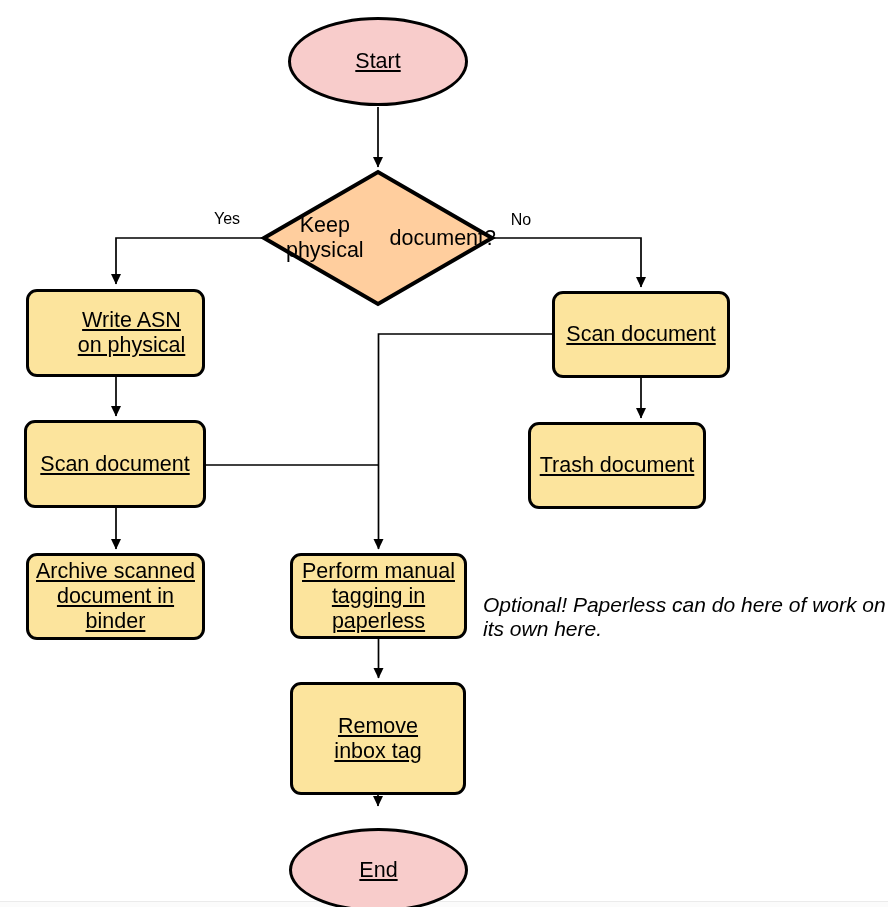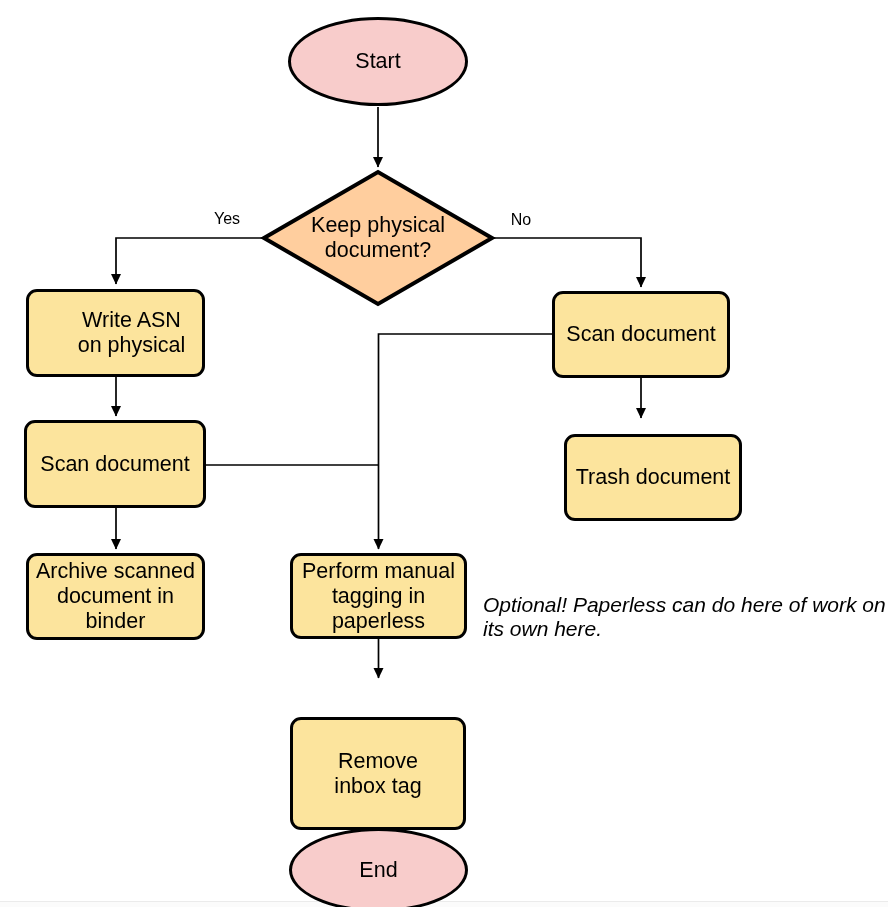--- a/index.html
+++ b/index.html
@@ -11,28 +11,28 @@
   }
   .canvas {
     position:relative; width:888px; height:907px; background:#ffffff;
     font-family:"Liberation Sans", sans-serif; color:#000; overflow:hidden;
   }
   .edges { position:absolute; left:0; top:0; width:888px; height:907px; z-index:1; }
   .edges path { stroke:var(--stroke); stroke-width:1.7px; fill:none; }
   .node {
     position:absolute; z-index:2; display:flex; flex-direction:column;
     align-items:center; justify-content:center; text-align:center;
-    font-size:21.5px; line-height:25px; box-sizing:border-box;
+    font-size:21.5px; line-height:25px; box-sizing:border-box;text-decoration:underline;
   }
   .process { background:var(--process-fill); border:3px solid var(--stroke); border-radius:11px; }
   .terminator { background:var(--terminator-fill); border:3.5px solid var(--stroke); border-radius:50%; }
   .decision-shape { position:absolute; z-index:2; }
   .decision-shape polygon { fill:var(--decision-fill); stroke:var(--stroke); stroke-width:4px; }
   .decision-label {
-    position:absolute; z-index:3; display:flex; flex-direction:column;
+    position:absolute; z-index:3; display:flex; flex-direction:row;
     align-items:center; justify-content:center; text-align:center;
     font-size:21.5px; line-height:25px;
   }
   .edge-label { position:absolute; z-index:3; font-size:16px; text-align:center; }
   .note {
     position:absolute; z-index:3; font-style:italic; font-size:21px; line-height:24px;
     white-space:nowrap;
   }
   .bottom-strip { position:absolute; left:0; top:901px; width:888px; height:6px;
     background:#fbfbfb; border-top:1px solid #ebebeb; z-index:0; }
@@ -91,36 +91,36 @@
   <div class="node process" style="left:26px; top:553px; width:179px; height:87px;">
     <span>Archive scanned</span>
     <span>document in</span>
     <span>binder</span>
   </div>
 
   <div class="node process" style="left:552px; top:291px; width:178px; height:87px;">
     <span>Scan document</span>
   </div>
 
-  <div class="node process" style="left:564px; top:422px; width:178px; height:87px;margin-top:12px;">
+  <div class="node process" style="left:528px; top:422px; width:178px; height:87px;">
     <span>Trash document</span>
   </div>
 
   <div class="node process" style="left:290px; top:553px; width:177px; height:86px;">
     <span>Perform manual</span>
     <span>tagging in</span>
     <span>paperless</span>
   </div>
 
   <div class="note" style="left:483px; top:593px;">
     <div>Optional! Paperless can do here of work on</div>
     <div>its own here.</div>
   </div>
 
-  <div class="node process" style="left:290px; top:682px; width:176px; height:113px;margin-top:35px;">
+  <div class="node process" style="left:290px; top:682px; width:176px; height:113px;">
     <span>Remove</span>
     <span>inbox tag</span>
   </div>
 
   <div class="node terminator" style="left:289px; top:828px; width:179px; height:84px;">
     <span>End</span>
   </div>
 
   <div class="bottom-strip"></div>
 </div>

